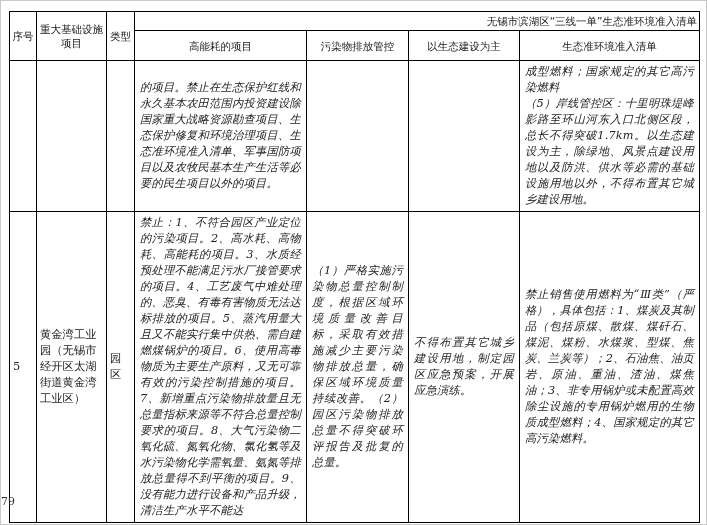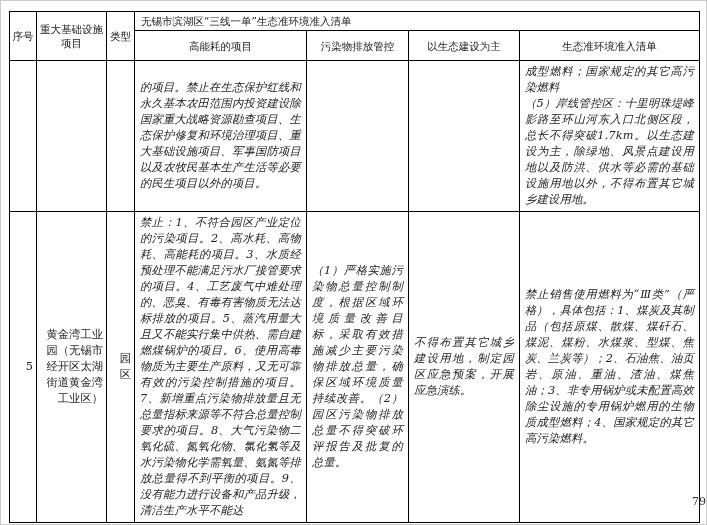--- a/index.html
+++ b/index.html
@@ -28,46 +28,46 @@
   }
   .hdr {
     font-family: "DejaVu Sans", "Liberation Sans", sans-serif;
     font-weight: bold;
     font-size: 10.5px;
     text-align: center;
     line-height: 14px;
     padding: 2px 2px;
   }
   .title-cell {
-    text-align: left;
+    text-align: right;
     padding-left: 6px;
   }
   .body-cell {
     font-size: 11.3px;
     line-height: 16px;
     text-align: justify;
     padding: 3px 5px;
     vertical-align: top;
     letter-spacing: 0.2px;
     font-style: italic;
   }
   .center-cell {
     font-size: 11.3px;
     line-height: 16px;
-    text-align: right;
+    text-align: left;
     vertical-align: middle;
     padding: 2px 3px;
   }
   .vmid { vertical-align: middle; }
   .preline { white-space: pre-line; }
   .page-number {
     position: absolute;
     left: 0; right: 0;
     bottom: 16px;
-    text-align: right;
+    text-align: left;
     font-size: 11px;
     color: #333;
   }
 </style>
 </head>
 <body>
 
 <div class="page">
 
   <table class="grid">
@@ -93,21 +93,21 @@
       <th class="hdr">高能耗的项目</th>
       <th class="hdr">污染物排放管控</th>
       <th class="hdr">以生态建设为主</th>
       <th class="hdr">生态准环境准入清单</th>
     </tr>
 
     <tr style="height:130px">
       <td class="center-cell"></td>
       <td class="center-cell"></td>
       <td class="center-cell"></td>
-      <td class="body-cell">的项目。禁止在生态保护红线和永久基本农田范围内投资建设除国家重大战略资源勘查项目、生态保护修复和环境治理项目、重大基础设施项目、军事国防项目以及农牧民基本生产生活等必要的民生项目以外的项目。</td>
+      <td class="body-cell">的项目。禁止在生态保护红线和永久基本农田范围内投资建设除国家重大战略资源勘查项目、生态保护修复和环境治理项目、生态准环境准入清单、军事国防项目以及农牧民基本生产生活等必要的民生项目以外的项目。</td>
       <td class="body-cell vmid"></td>
       <td class="body-cell vmid"></td>
       <td class="body-cell preline">成型燃料；国家规定的其它高污染燃料
 （5）岸线管控区：十里明珠堤峰影路至环山河东入口北侧区段，总长不得突破1.7km。以生态建设为主，除绿地、风景点建设用地以及防洪、供水等必需的基础设施用地以外，不得布置其它城乡建设用地。</td>
     </tr>
 
     <tr style="height:293px">
       <td class="center-cell">5</td>
       <td class="center-cell">黄金湾工业园（无锡市经开区太湖街道黄金湾工业区）</td>
       <td class="center-cell">园区</td>

